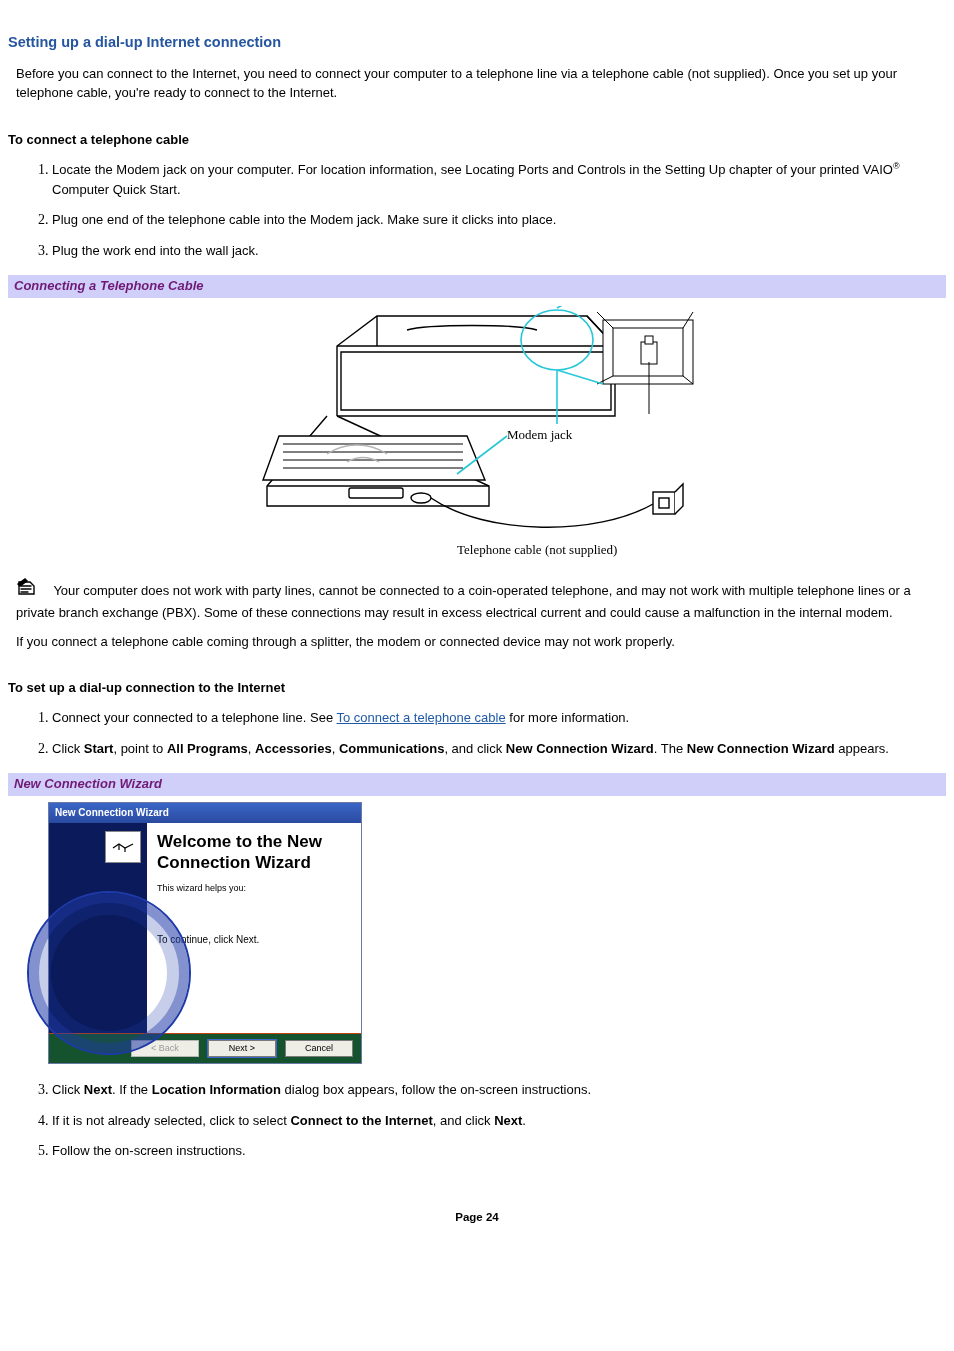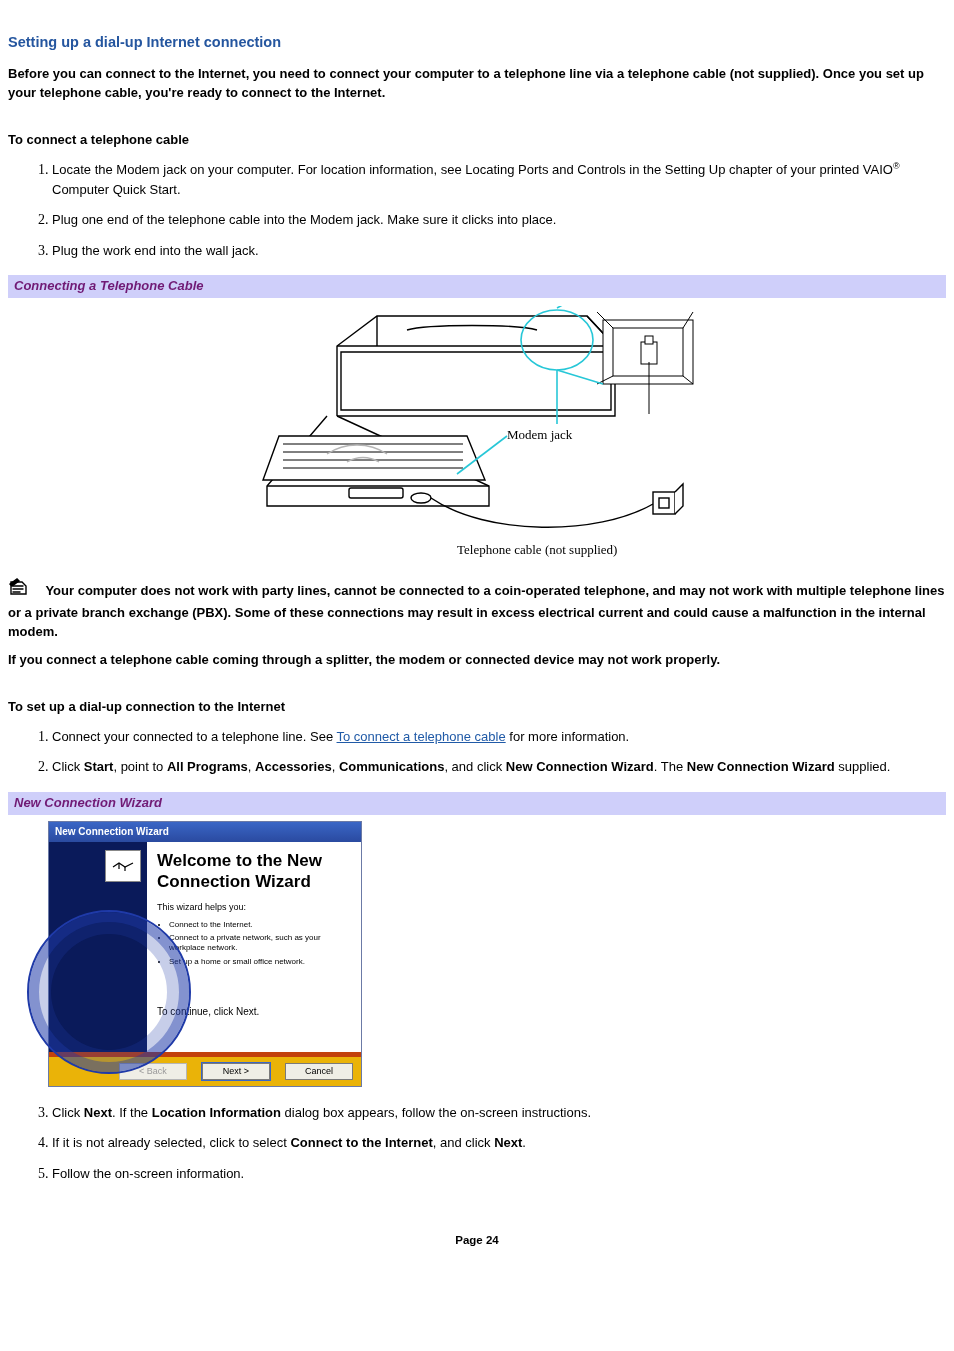--- a/index.html
+++ b/index.html
@@ -10,21 +10,21 @@
     padding: 8px 8px 20px 8px;
     width: 938px;
     line-height: 1.45;
   }
   h2.title {
     color: #25569f;
     font-size: 14.5px;
     font-weight: bold;
     margin: 24px 0 12px 0;
   }
-  p { margin: 10px 0; font-weight: bold; }
+  p { margin: 10px 8px; }
   .subhead {
     font-weight: bold;
     margin: 28px 0 10px 0;
   }
   ol { margin: 6px 0 14px 0; padding-left: 44px; }
   ol li {
     font-family: 'Times New Roman', serif;
     font-size: 14px;
     margin: 10px 0;
   }
@@ -99,26 +99,26 @@
     flex: 1;
     padding: 8px 10px 6px 10px;
     font-size: 9px;
   }
   .wizard-main .welcome { font-weight: bold; font-size: 17px; margin-bottom: 8px; line-height: 1.25; }
   .wizard-main .helps { margin-bottom: 6px; }
   .wizard-main ul { margin: 0 0 10px 0; padding-left: 12px; }
   .wizard-main ul li { margin: 3px 0; font-size: 8px; line-height: 1.3; }
   .wizard-main .continue { margin-top: 38px; font-size: 10px; }
   .wizard-buttons {
-    background: #eab308;
+    background: #14532d;
     padding: 6px 8px;
     display: flex;
     justify-content: flex-end;
-    gap: 15px;
-    border-top: 5px solid #c2410c;
+    gap: 9px;
+    border-top: 1px solid #c2410c;
   }
   .wizard-buttons .btn {
     min-width: 54px;
     padding: 1px 6px;
     border: 1px solid #7a7a7a;
     background: #efeee6;
     font-size: 9px;
     text-align: center;
   }
   .wizard-buttons .btn.disabled { color: #9a9a9a; border-color: #b6b6b6; }
@@ -211,21 +211,21 @@
 
 <p>If you connect a telephone cable coming through a splitter, the modem or connected device may not work properly.</p>
 
 <p class="subhead">To set up a dial-up connection to the Internet</p>
 
 <ol>
   <li><span class="body">
     <span>Connect your connected to a telephone line. See </span><a href="#" class="link">To connect a telephone cable</a><span> for more information.</span>
   </span></li>
   <li><span class="body">
-    <span>Click </span><b>Start</b><span>, point to </span><b>All Programs</b><span>, </span><b>Accessories</b><span>, </span><b>Communications</b><span>, and click </span><b>New Connection Wizard</b><span>. The </span><b>New Connection Wizard</b><span> supplied.</span>
+    <span>Click </span><b>Start</b><span>, point to </span><b>All Programs</b><span>, </span><b>Accessories</b><span>, </span><b>Communications</b><span>, and click </span><b>New Connection Wizard</b><span>. The </span><b>New Connection Wizard</b><span> appears.</span>
   </span></li>
 </ol>
 
 <div class="ibanner">New Connection Wizard</div>
 
 <div class="wizard-wrap">
   <div class="wizard">
     <div class="wizard-title">New Connection Wizard</div>
     <div class="wizard-body">
       <div class="wizard-side">
@@ -235,39 +235,34 @@
                 <path d="M2 10 L8 6 L14 10 L22 6"></path>
                 <path d="M8 6 L8 12 M14 10 L14 14"></path>
               </g>
             </svg>
         </div>
         <div class="globe"></div>
       </div>
       <div class="wizard-main">
         <div class="welcome">Welcome to the New Connection Wizard</div>
         <div class="helps">This wizard helps you:</div>
-        <ul>
-          <li>Connect to the Internet.</li>
-          <li>Connect to a private network, such as your workplace network.</li>
-          <li>Set up a home or small office network.</li>
-        </ul>
         <div class="continue">To continue, click Next.</div>
       </div>
     </div>
     <div class="wizard-buttons">
       <div class="btn disabled">&lt; Back</div>
       <div class="btn default">Next &gt;</div>
       <div class="btn">Cancel</div>
     </div>
   </div>
 </div>
 
 <ol start="3">
   <li><span class="body">
     <span>Click </span><b>Next</b><span>. If the </span><b>Location Information</b><span> dialog box appears, follow the on-screen instructions.</span>
   </span></li>
   <li><span class="body">
     <span>If it is not already selected, click to select </span><b>Connect to the Internet</b><span>, and click </span><b>Next</b><span>.</span>
   </span></li>
-  <li><span class="body">Follow the on-screen information.</span></li>
+  <li><span class="body">Follow the on-screen instructions.</span></li>
 </ol>
 
 <div class="pagefoot">Page 24</div>
 
 </body></html>

